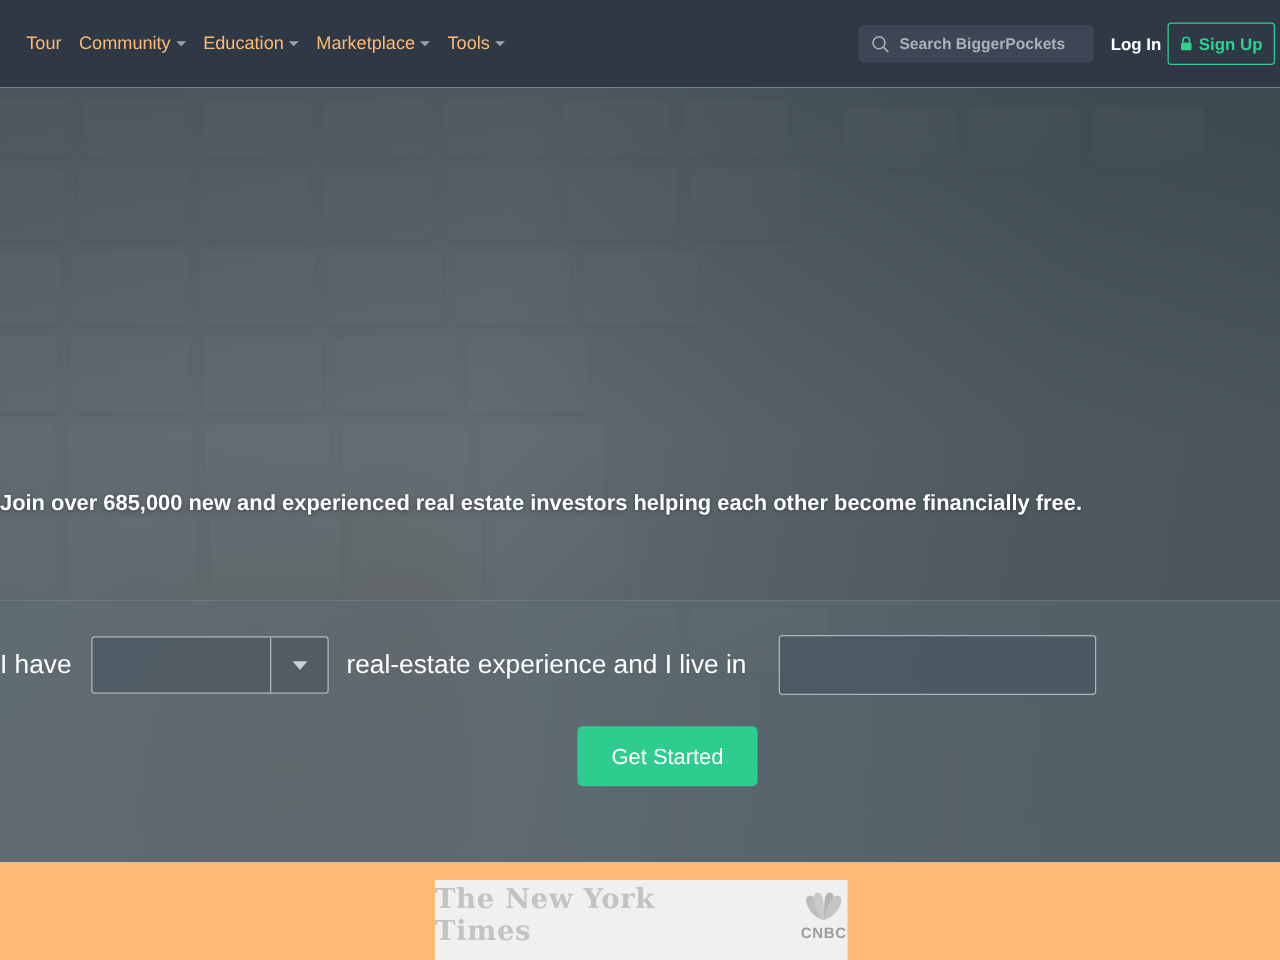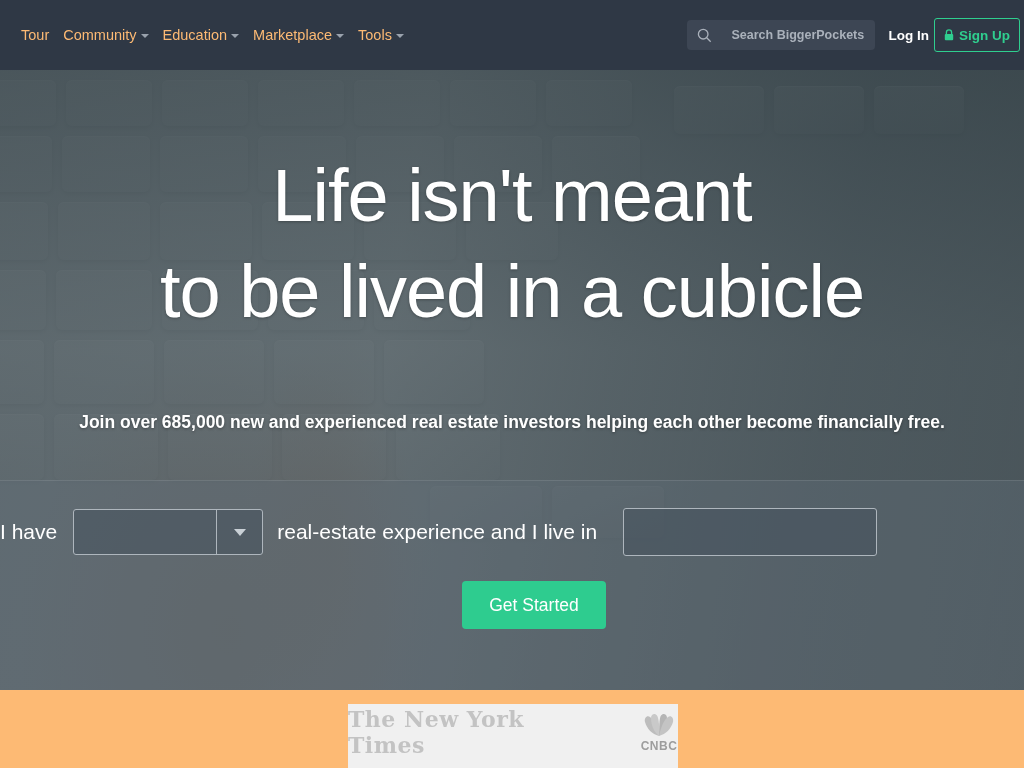--- a/index.html
+++ b/index.html
@@ -34,21 +34,21 @@
     display:inline-block; width:0;height:0;
     border-left:4px solid transparent; border-right:4px solid transparent;
     border-top:4px solid #9aa2ad; margin-left:4px; vertical-align:2px;
   }
 
   .nav-right { margin-left:auto; display:flex; align-items:center; margin-right:4px; }
   .search-box {
     width:188px; height:30px; background:#3d4654; border-radius:4px;
     display:flex; align-items:center; padding:0 10px; cursor:text;
   }
-  .search-ph { color:#aab1bb; font-size:12.5px; font-weight:bold; margin-left:20px;}
+  .search-ph { color:#aab1bb; font-size:12.5px; font-weight:bold; margin-left:8px;}
   .login-link { color:#ffffff; font-size:13.5px; font-weight:bold; margin-left:14px; cursor:pointer; }
   .signup-btn {
     margin-left:5px; height:28px; border:1px solid #2fcf8f; border-radius:3px;
     display:flex; align-items:center; padding:16px 9px; cursor:pointer;
   }
   .signup-txt { color:#2fcf8f; font-size:13.5px; font-weight:bold; margin-left:5px; }
 
   
   .hero {
     position:absolute; top:70px; left:0;
@@ -78,22 +78,22 @@
   .headline {
     position:absolute; top:78px; left:0; width:1024px;
     text-align:center; color:#ffffff;
     font-size:74px; line-height:96px; font-weight:normal;
     letter-spacing:-1px;
     text-shadow:0 1px 3px rgba(0,0,0,0.28);
   }
   .headline .l2 { display:block; }
 
   .subhead {
-    position:absolute; top:342px; left:0; width:1024px;
-    text-align:center; color:#ffffff;
+    position:absolute; top:322px; left:0; width:1024px;
+    text-align:left; color:#ffffff;
     font-size:17.5px; font-weight:bold;
     text-shadow:0 1px 3px rgba(0,0,0,0.35);
     white-space:nowrap;
   }
 
   
   .form-panel {
     position:absolute; top:410px; left:0; width:1024px; height:210px;
     background:rgba(96,110,120,0.38);
     border-top:1px solid rgba(255,255,255,0.10);
@@ -246,24 +246,20 @@
       <div class="key" style="left:430px;top:416px;width:112px;height:52px;"></div>
       <div class="key" style="left:552px;top:416px;width:112px;height:52px;"></div>
       <div class="key" style="left:674px;top:16px;width:90px;height:48px;"></div>
       <div class="key" style="left:774px;top:16px;width:90px;height:48px;"></div>
       <div class="key" style="left:874px;top:16px;width:90px;height:48px;"></div>
     </div>
   </div>
   <div class="hero-tint"></div>
 
   <div class="hero-inner">
-    <div class="headline">
-      <span>Life isn't meant</span>
-      <span class="l2">to be lived in a cubicle</span>
-    </div>
 
     <div class="subhead">Join over 685,000 new and experienced real estate investors helping each other become financially free.</div>
 
     <div class="form-panel">
       <div class="form-row">
         <span class="form-text">I have</span>
 
         <div class="exp-select">
           <span class="exp-value"></span>
           <span class="exp-arrow-box">

